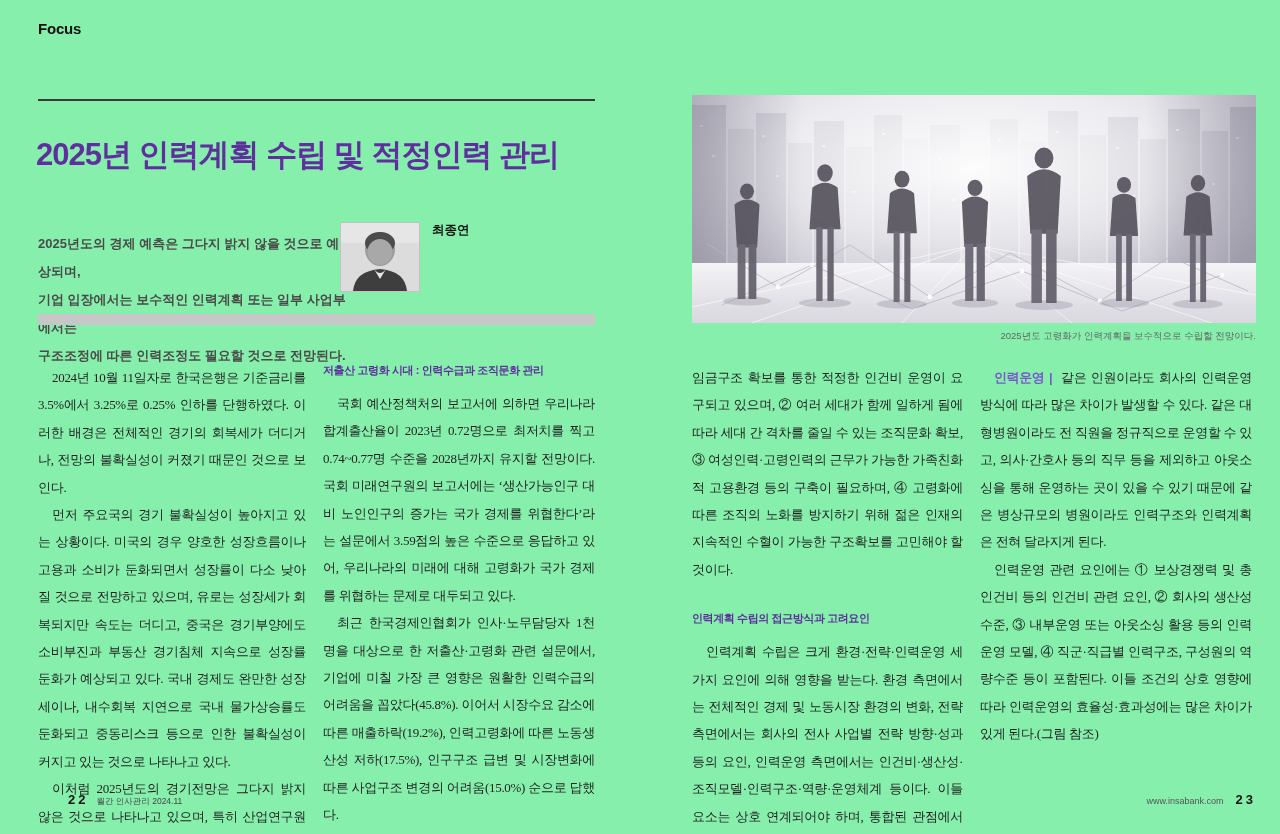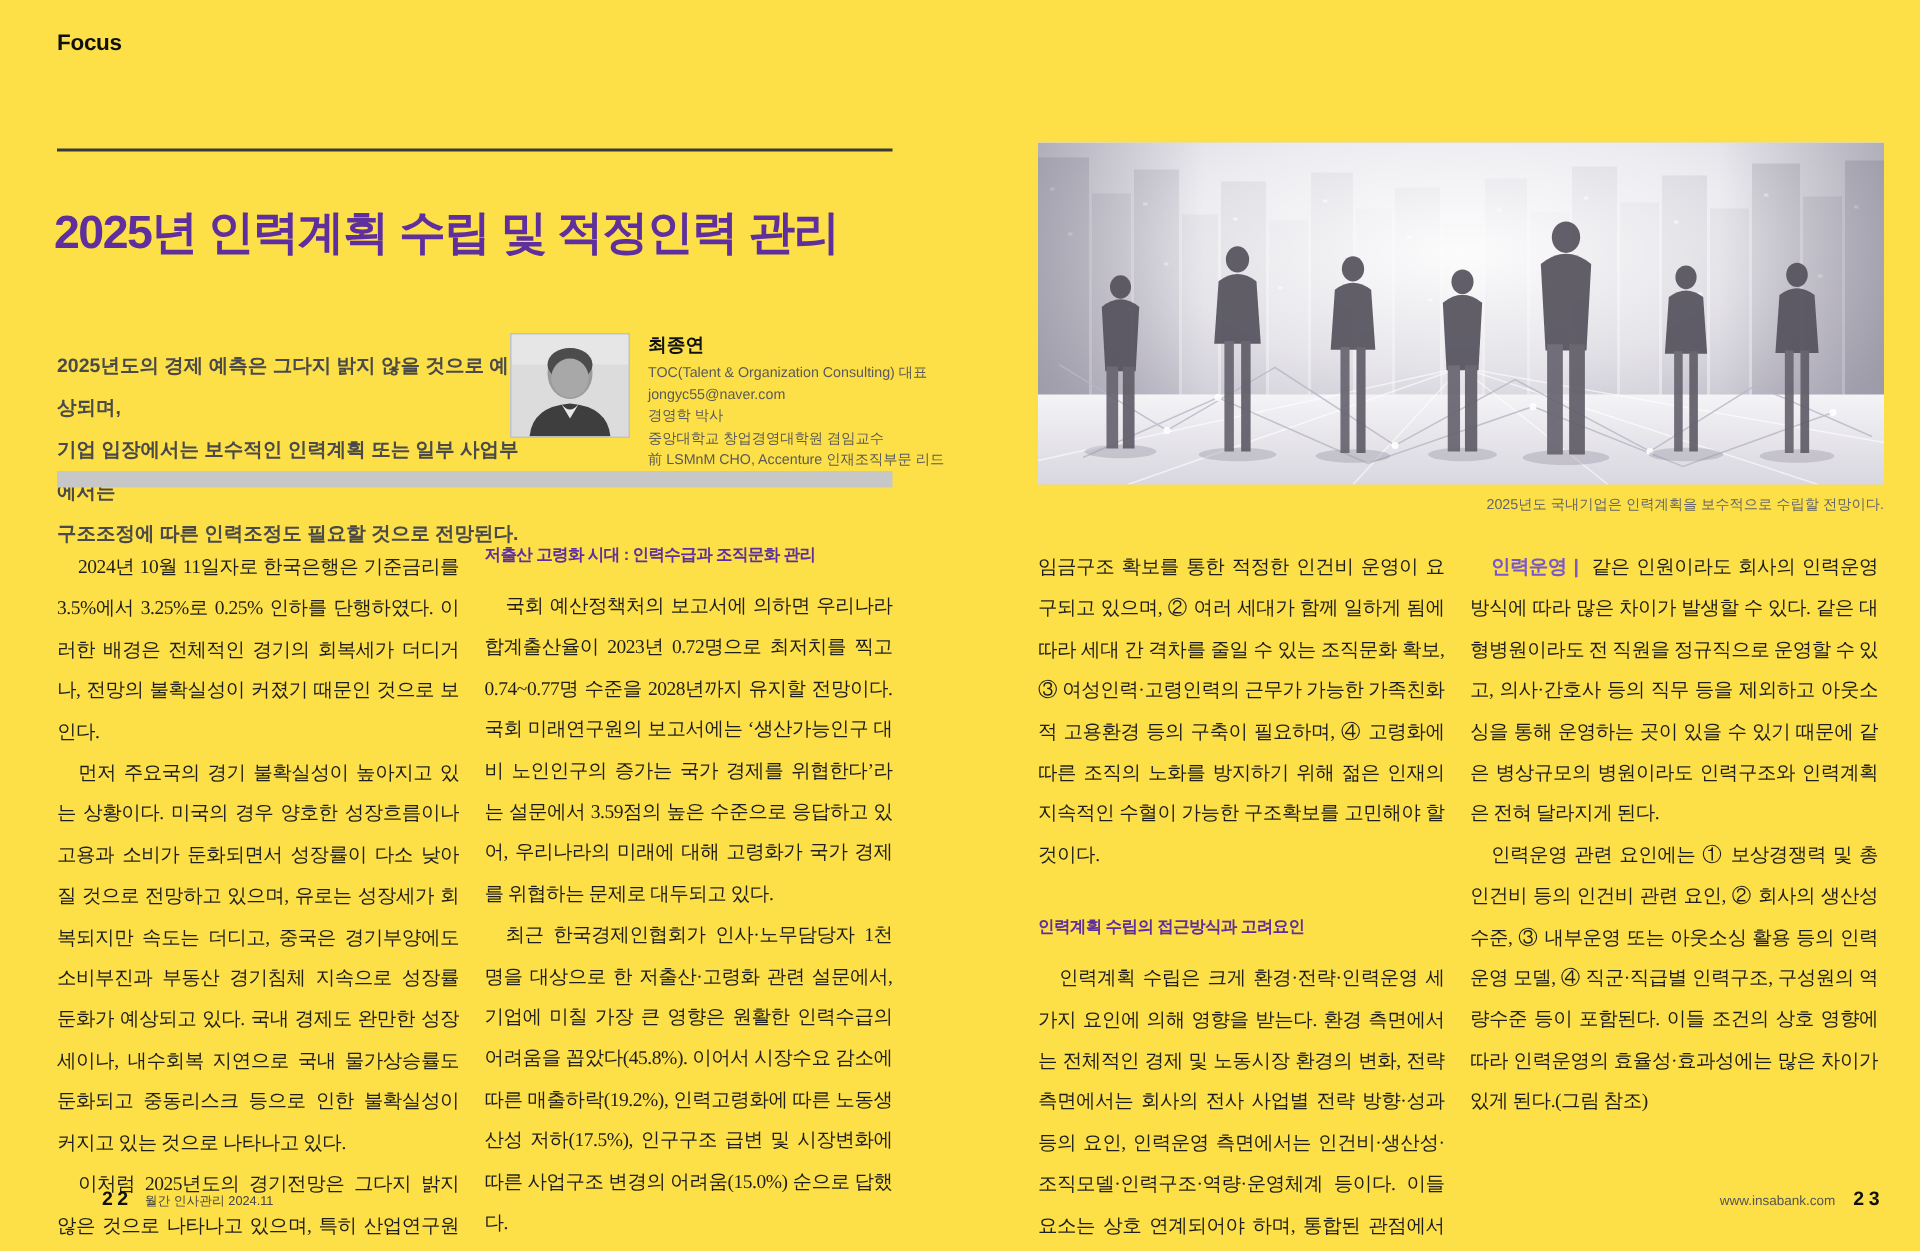--- a/index.html
+++ b/index.html
@@ -1,16 +1,16 @@
 <!DOCTYPE html>
 <html><head>
 <meta charset="utf-8">
 <style>
   html,body{margin:0;padding:0;background:#ffffff;}
-  .spread{position:relative;width:1280px;height:834px;background:#fde047;overflow:hidden;
+  .spread{position:relative;width:1280px;height:834px;background:#86efac;overflow:hidden;
           font-family:"Liberation Serif","DejaVu Serif",serif;color:#1f1f1f;}
 
   .kicker{position:absolute;left:38px;top:20px;font-size:15px;font-weight:800;color:#101010;
           font-family:"Liberation Sans","DejaVu Sans",sans-serif;letter-spacing:-0.2px;}
   .rule{position:absolute;left:38px;top:99px;width:557px;height:2px;background:#3a3a3a;}
   .title{position:absolute;left:36px;top:112px;width:560px;font-size:31px;line-height:44px;
          font-weight:800;color:#5e2f9d;letter-spacing:-1px;
          font-family:Liberation Sans, sans-serif;}
   .intro{position:absolute;left:38px;top:230px;width:312px;font-size:13px;line-height:28px;
          font-weight:600;color:#4a4a4a;white-space:pre-line;
@@ -70,27 +70,20 @@
       <rect width="78" height="68" fill="#dcdcdc"></rect>
       <rect width="78" height="20" fill="#e6e6e6"></rect>
       <ellipse cx="39" cy="26" rx="15" ry="17" fill="#9b9b9b"></ellipse>
       <ellipse cx="39" cy="20" rx="15" ry="11" fill="#4c4c4c"></ellipse>
       <ellipse cx="39" cy="29" rx="12.5" ry="13" fill="#a8a8a8"></ellipse>
       <path d="M12,68 Q14,48 39,46 Q64,48 66,68 Z" fill="#3e3e3e"></path>
       <path d="M33,46 L39,56 L45,46 Q42,50 39,50 Q36,50 33,46 Z" fill="#e8e8e8"></path>
     </svg>
   </div>
   <div class="author-name">최종연</div>
-  <div class="author-bio">
-    <div>TOC(Talent &amp; Organization Consulting) 대표</div>
-    <div>jongyc55@naver.com</div>
-    <div>경영학 박사</div>
-    <div>중앙대학교 창업경영대학원 겸임교수</div>
-    <div>前 LSMnM CHO, Accenture 인재조직부문 리드</div>
-  </div>
 
   <div class="graybar"></div>
 
   <div class="hero">
     <svg width="564" height="228" viewBox="0 0 564 228">
       <defs>
         <radialGradient id="glow" cx="50%" cy="32%" r="62%">
           <stop offset="0%" stop-color="#ffffff" stop-opacity="0.95"></stop>
           <stop offset="55%" stop-color="#ffffff" stop-opacity="0.55"></stop>
           <stop offset="100%" stop-color="#ffffff" stop-opacity="0"></stop>
@@ -206,21 +199,21 @@
         <use href="#pm" transform="translate(55,204) scale(0.78)"></use>
         <use href="#pf" transform="translate(133,206) scale(0.97)"></use>
         <use href="#pf" transform="translate(210,207) scale(0.93)"></use>
         <use href="#pm" transform="translate(283,206) scale(0.82)"></use>
         <use href="#pm" transform="translate(352,208) scale(1.05)"></use>
         <use href="#pf" transform="translate(432,206) scale(0.88)"></use>
         <use href="#pf" transform="translate(506,207) scale(0.9)"></use>
       </g>
     </svg>
   </div>
-  <div class="hero-caption">2025년도 국내기업은 인력계획을 보수적으로 수립할 전망이다.</div>
+  <div class="hero-caption">2025년도 고령화가 인력계획을 보수적으로 수립할 전망이다.</div>
 
   <div class="col col1">
     <p class="para indent">2024년 10월 11일자로 한국은행은 기준금리를 3.5%에서 3.25%로 0.25% 인하를 단행하였다. 이러한 배경은 전체적인 경기의 회복세가 더디거나, 전망의 불확실성이 커졌기 때문인 것으로 보인다.</p>
     <p class="para indent">먼저 주요국의 경기 불확실성이 높아지고 있는 상황이다. 미국의 경우 양호한 성장흐름이나 고용과 소비가 둔화되면서 성장률이 다소 낮아질 것으로 전망하고 있으며, 유로는 성장세가 회복되지만 속도는 더디고, 중국은 경기부양에도 소비부진과 부동산 경기침체 지속으로 성장률 둔화가 예상되고 있다. 국내 경제도 완만한 성장세이나, 내수회복 지연으로 국내 물가상승률도 둔화되고 중동리스크 등으로 인한 불확실성이 커지고 있는 것으로 나타나고 있다.</p>
     <p class="para indent">이처럼 2025년도의 경기전망은 그다지 밝지 않은 것으로 나타나고 있으며, 특히 산업연구원의 산업전망도 조선·반도체·정보통신기기 등 일부 산업을 제외하고 좋지 않은 것으로 나타나고 있다.</p>
 
   </div>
 
   <div class="col col2">
     <h2 class="subhead">저출산 고령화 시대 : 인력수급과 조직문화 관리</h2>

